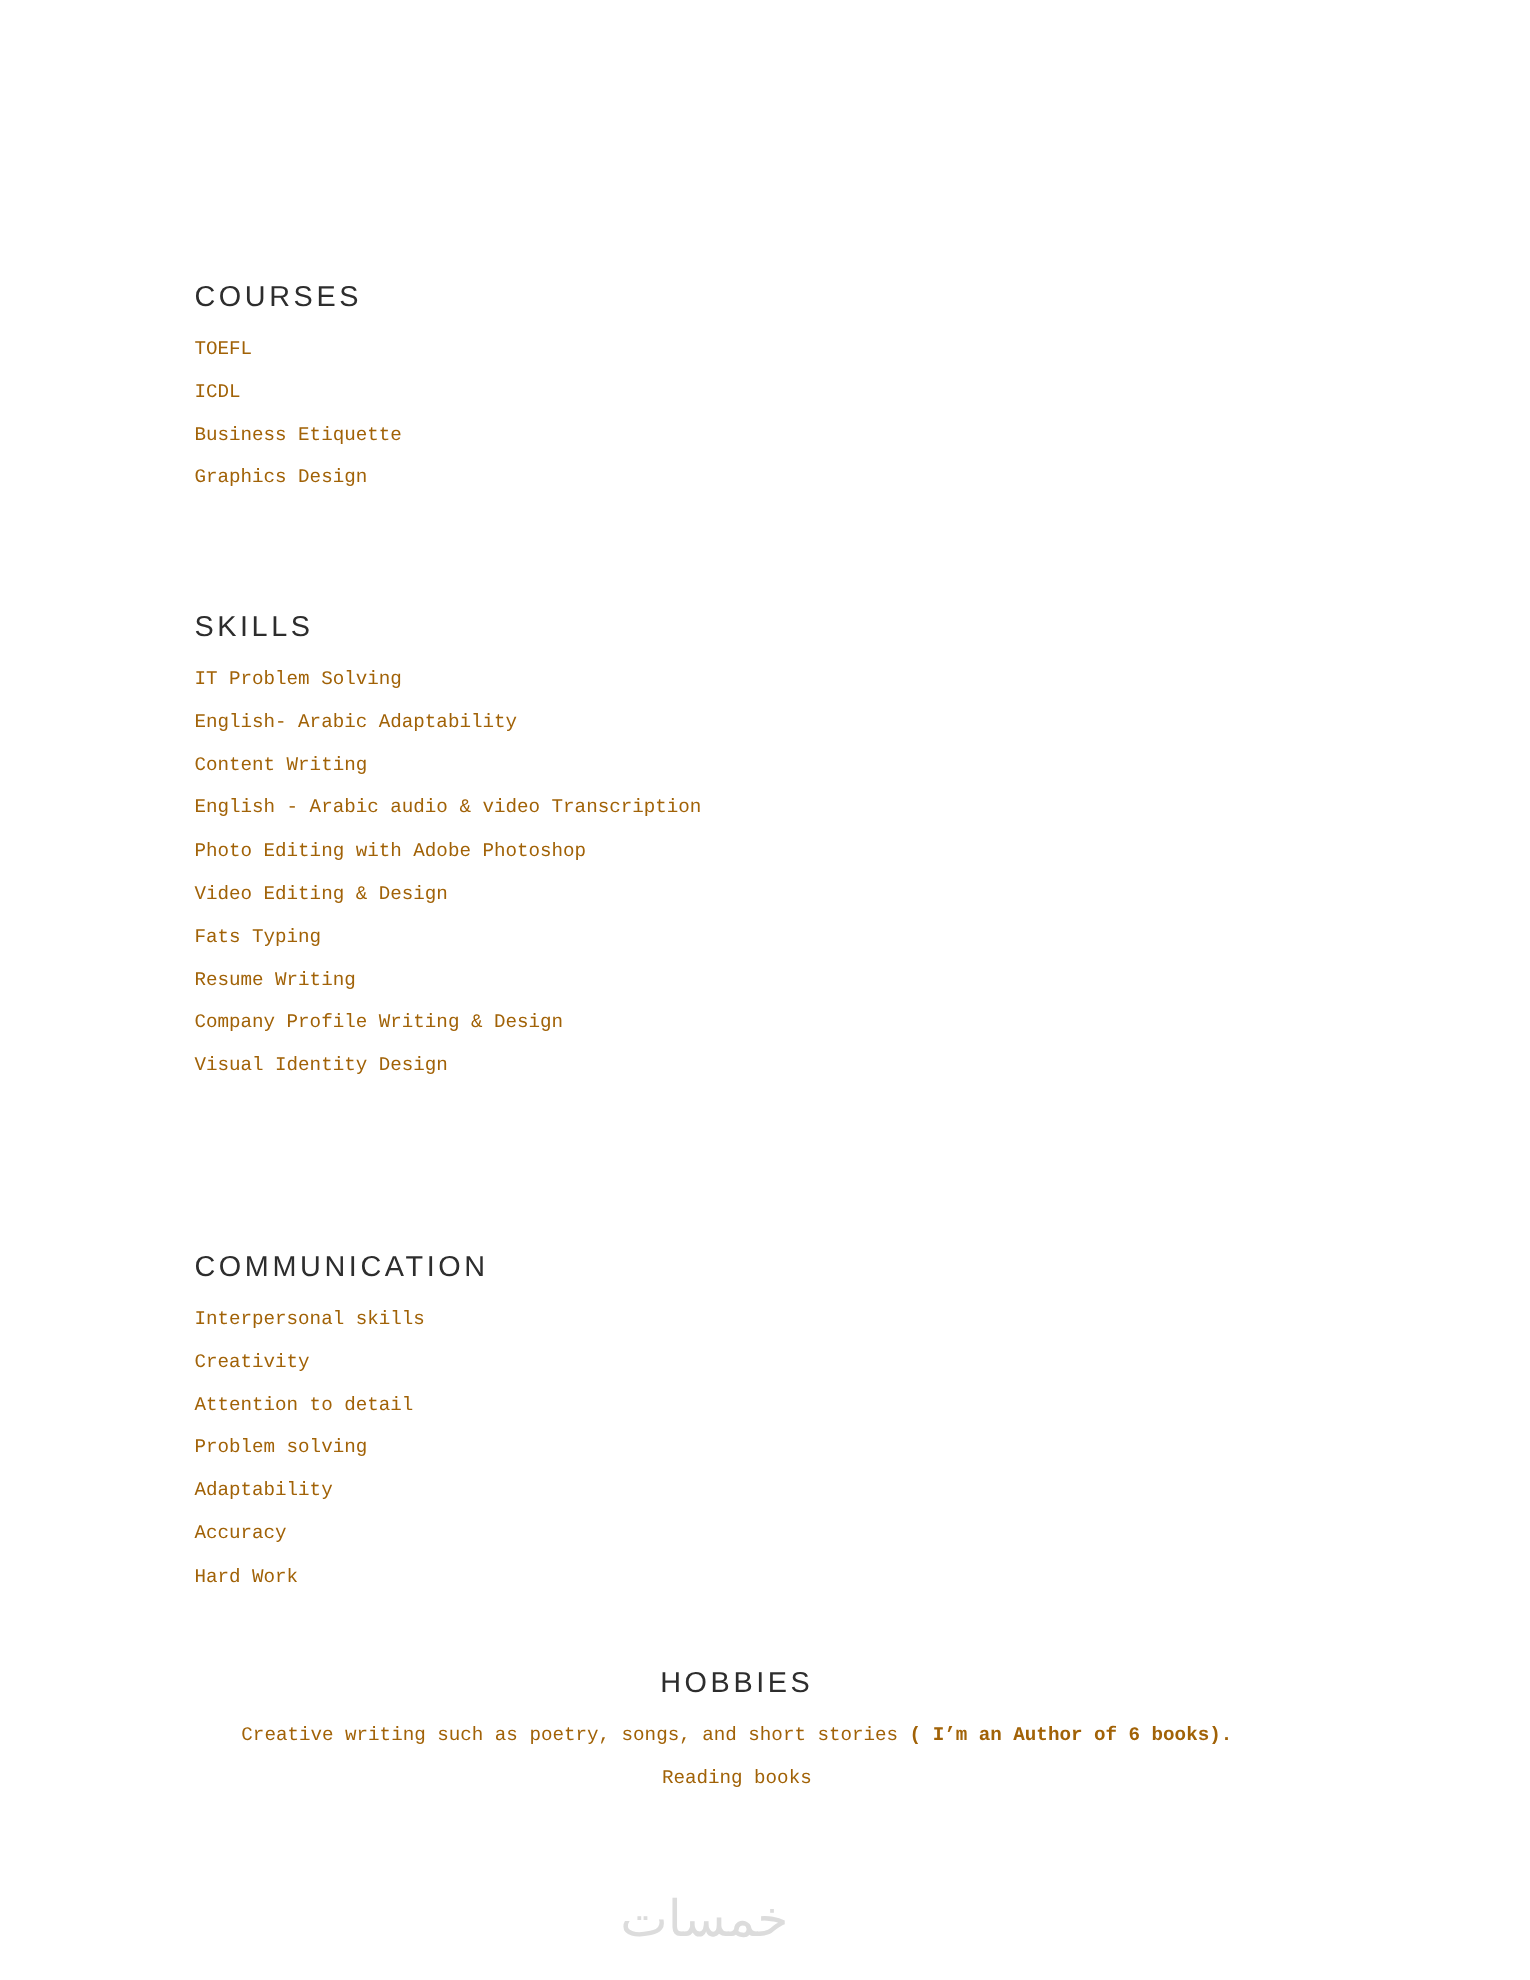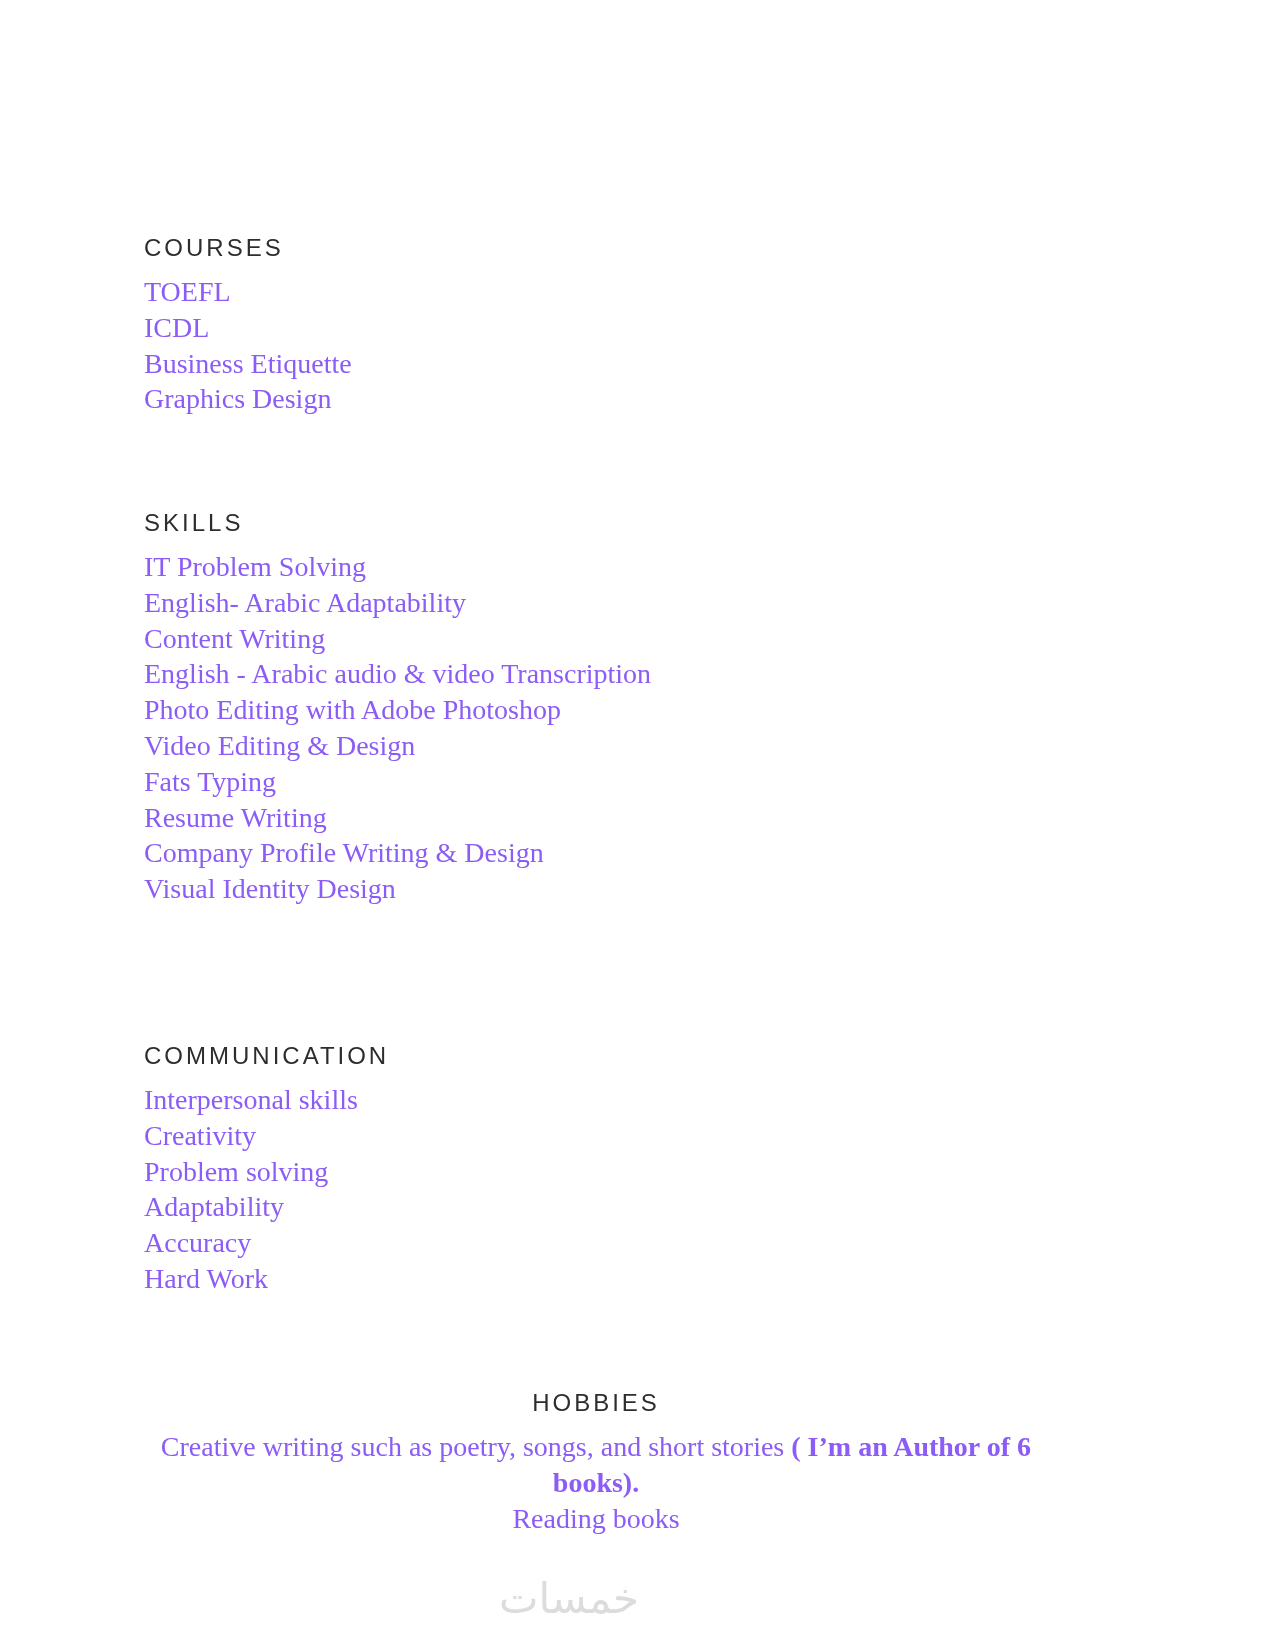--- a/index.html
+++ b/index.html
@@ -7,20 +7,21 @@
     padding: 0;
     background: #ffffff;
   }
   #page {
     position: relative;
     width: 1138px;
     height: 1650px;
     background: #ffffff;
     overflow: hidden;
     font-family: "Liberation Serif", serif;
+    margin-left: 18px;
   }
   .section {
     position: absolute;
     left: 144px;
     right: 90px;
   }
   .sec-title {
     font-family: "Liberation Sans", sans-serif;
     font-size: 24px;
     font-weight: 400;
@@ -29,24 +30,24 @@
     line-height: 30px;
     margin: 0 0 11px 0;
   }
   .sec-list {
     list-style: none;
     margin: 0;
     padding: 0;
   }
   .sec-list li,
   .sec-line {
-    font-family: Liberation Serif, serif;
-    font-size: 28px;
+    font-family: Liberation Mono, monospace;
+    font-size: 16px;
     line-height: 35.8px;
-    color: #8b5cf6;
+    color: #a16207;
     margin: 0;
   }
   #courses       { top: 233px; }
   #skills        { top: 508px; }
   #communication { top: 1041px; }
   #hobbies       { top: 1388px; text-align: center; }
   .bold-part {
     font-weight: bold;
   }
   .watermark {
@@ -92,20 +93,21 @@
       <li>Company Profile Writing &amp; Design</li>
       <li>Visual Identity Design</li>
     </ul>
   </div>
 
   <div class="section" id="communication">
     <h2 class="sec-title">COMMUNICATION</h2>
     <ul class="sec-list">
       <li>Interpersonal skills</li>
       <li>Creativity</li>
+      <li>Attention to detail</li>
       <li>Problem solving</li>
       <li>Adaptability</li>
       <li>Accuracy</li>
       <li>Hard Work</li>
     </ul>
   </div>
 
   <div class="section" id="hobbies">
     <h2 class="sec-title">HOBBIES</h2>
     <p class="sec-line"><span>Creative writing such as poetry, songs, and short stories </span><span class="bold-part">( I’m an Author of 6 books).</span></p>

